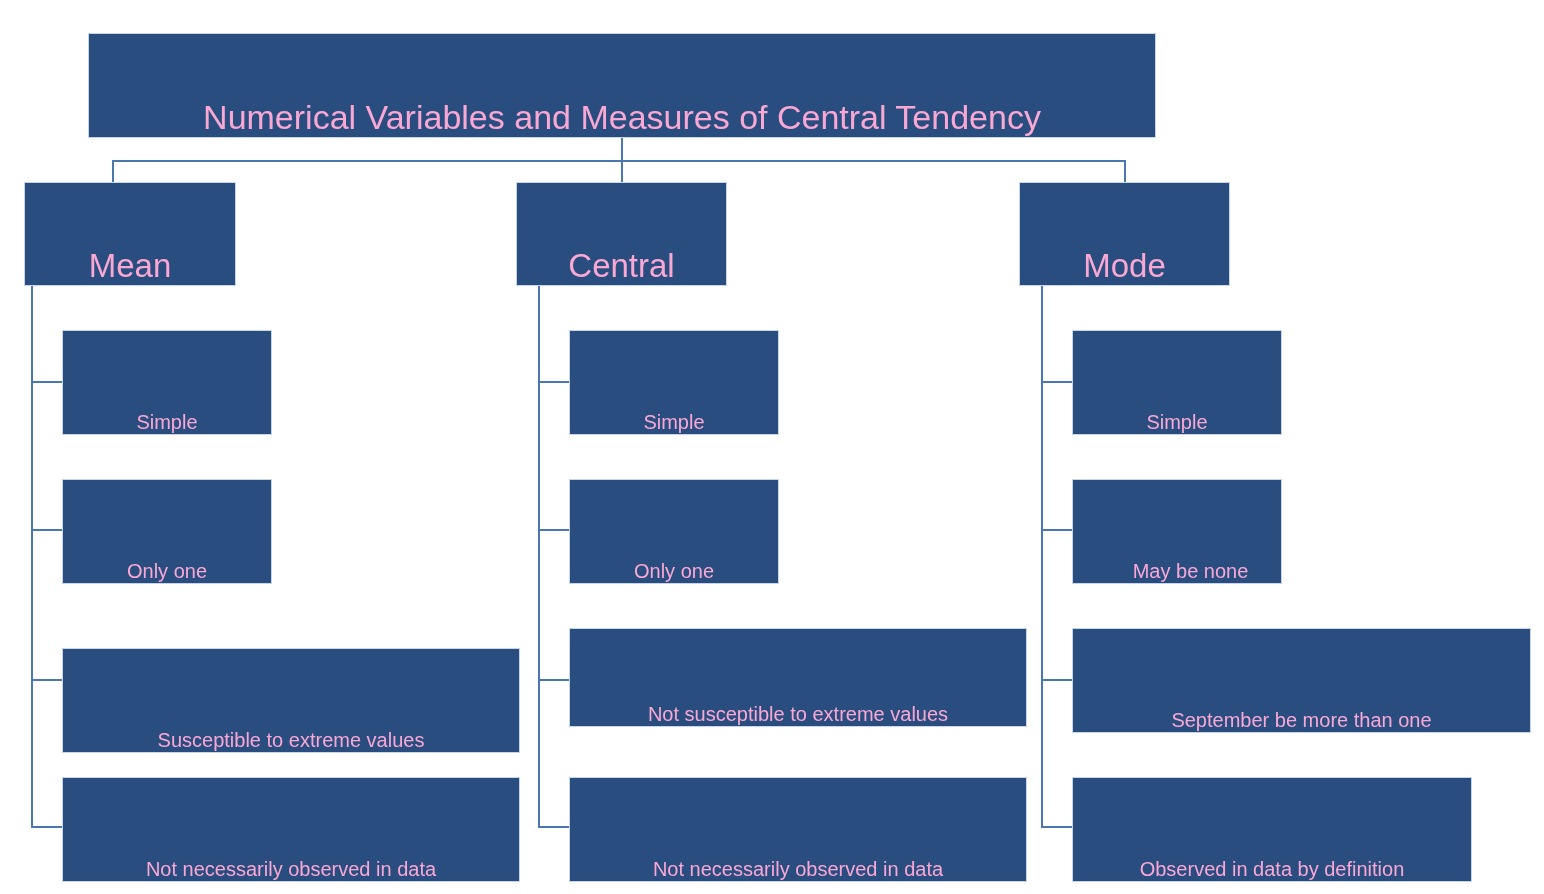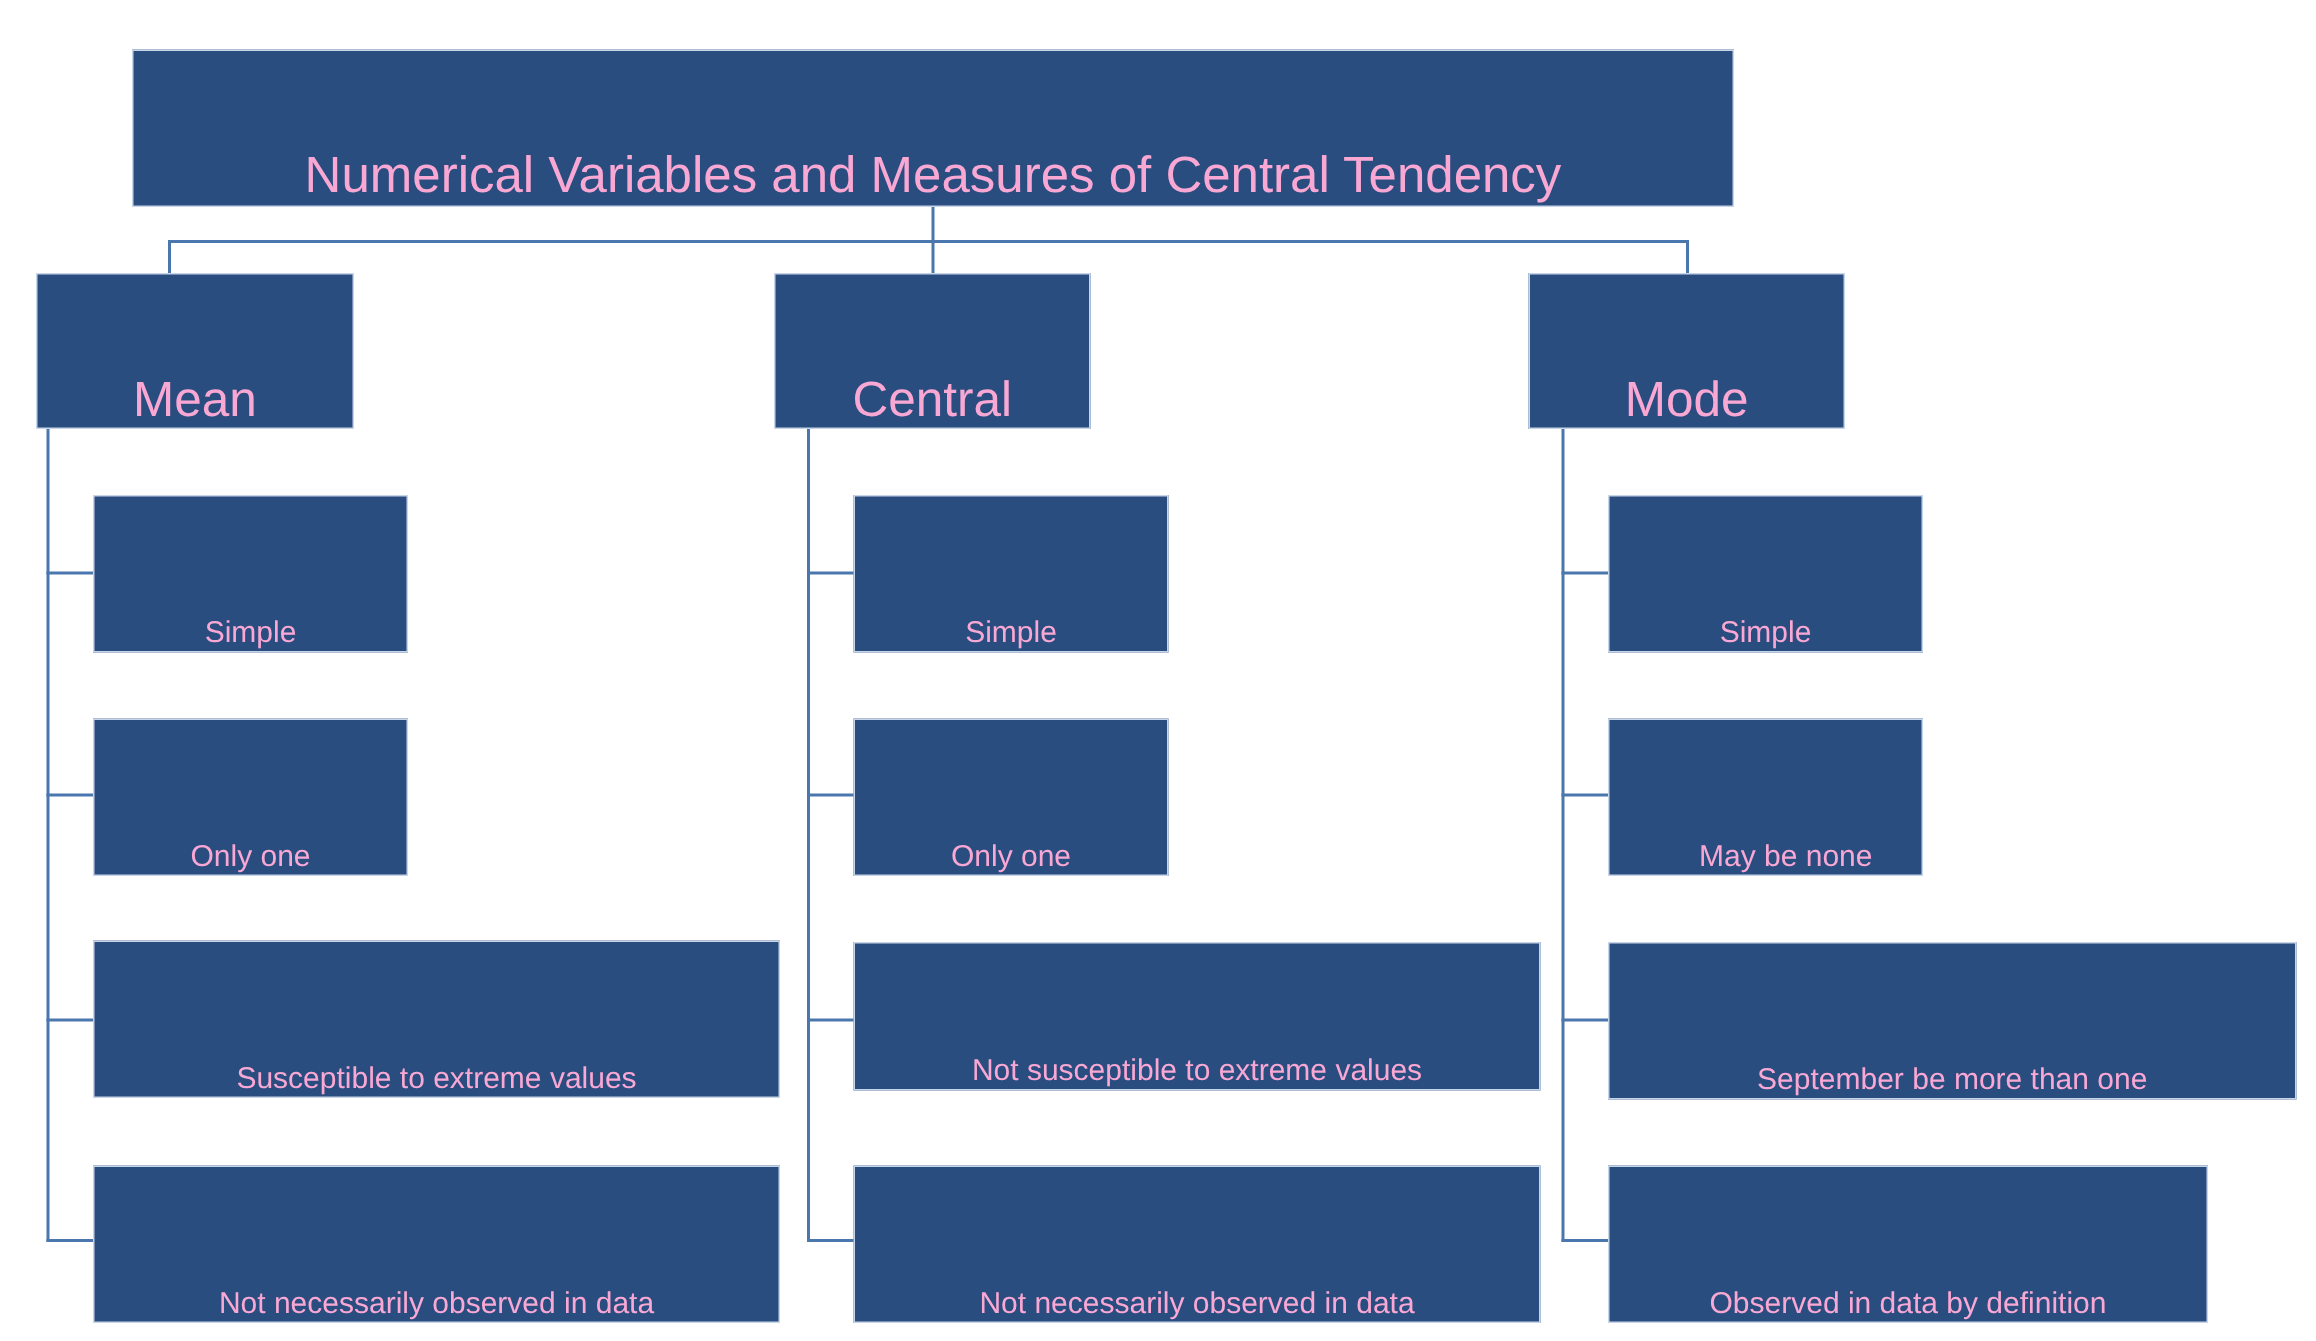--- a/index.html
+++ b/index.html
@@ -72,21 +72,21 @@
   <div class="conn conn-h" style="left:31px; top:529px; width:32px; height:2px;"></div>
   <div class="conn conn-h" style="left:31px; top:679px; width:32px; height:2px;"></div>
   <div class="conn conn-h" style="left:31px; top:826px; width:32px; height:2px;"></div>
 
   <div class="node node-leaf" style="left:62px; top:330px; width:210px; height:105px;">
     <span>Simple</span>
   </div>
   <div class="node node-leaf" style="left:62px; top:479px; width:210px; height:105px;">
     <span>Only one</span>
   </div>
-  <div class="node node-leaf" style="left:62px; top:627px; width:458px; height:105px;">
+  <div class="node node-leaf" style="left:62px; top:648px; width:458px; height:105px;">
     <span>Susceptible to extreme values</span>
   </div>
   <div class="node node-leaf" style="left:62px; top:777px; width:458px; height:105px;">
     <span>Not necessarily observed in data</span>
   </div>
 
   <div class="node node-l2" style="left:516px; top:182px; width:211px; height:104px;">
     <span>Central</span>
   </div>
   <div class="conn conn-v" style="left:538px; top:286px; width:2px; height:542px;"></div>

